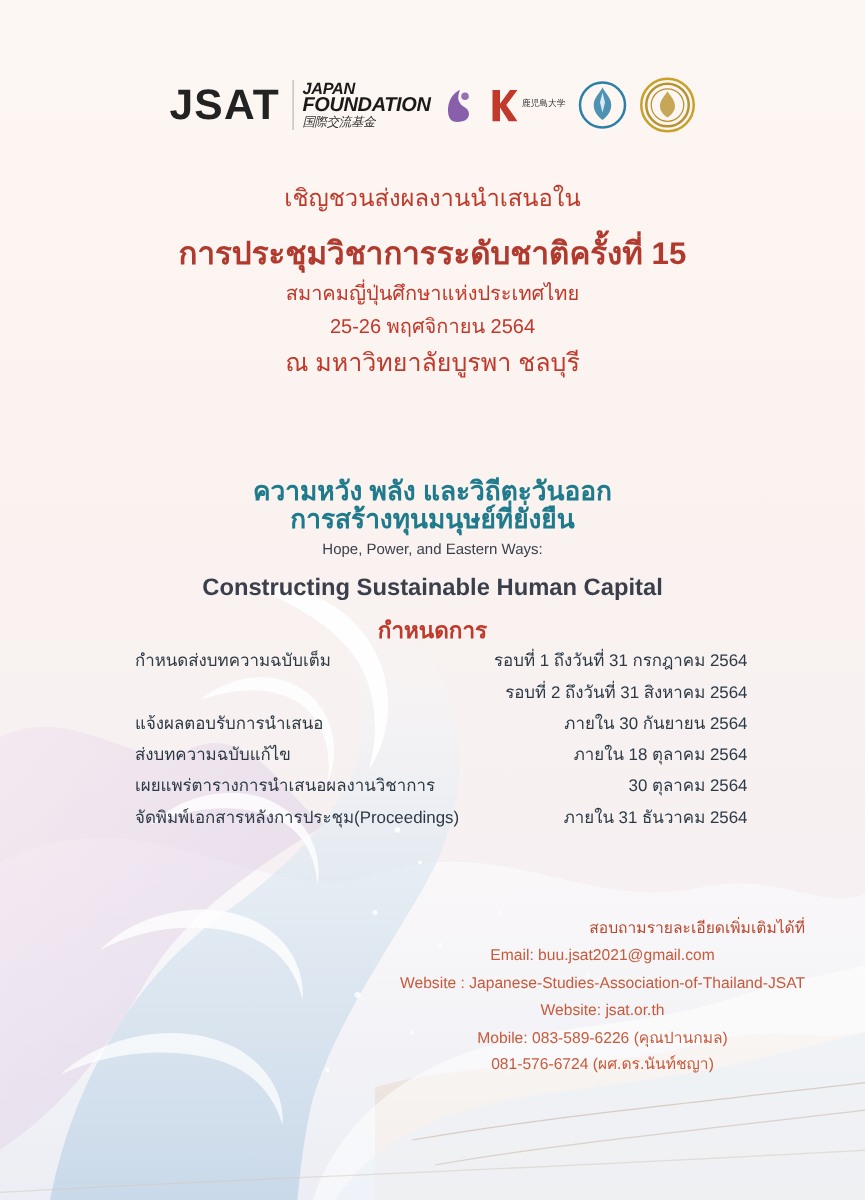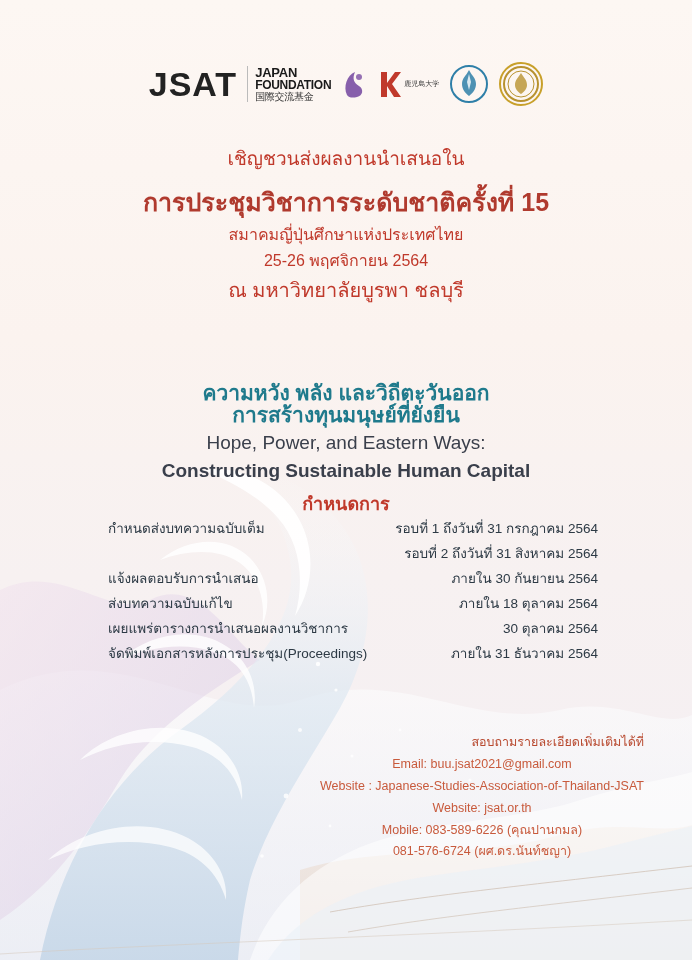--- a/index.html
+++ b/index.html
@@ -49,29 +49,30 @@
     font-size: 34px;
     letter-spacing: 1px;
     color: #222;
   }
   .jf-logo {
     display: flex;
     flex-direction: column;
     line-height: 1.05;
     border-left: 1px solid #bbb;
     padding-left: 7px;
+    font-style: italic;
   }
   .jf-logo .jf-line1 {
     font-size: 13px;
     font-weight: bold;
     color: #1a1a1a;
     letter-spacing: -0.2px;
   }
   .jf-logo .jf-line2 {
-    font-size: 12px;
+    font-size: 16px;
     font-weight: bold;
     color: #1a1a1a;
     letter-spacing: -0.3px;
   }
   .jf-logo .jf-line3 {
     font-size: 10px;
     color: #333;
     letter-spacing: -0.3px;
   }
   .logo-mark {
@@ -147,21 +148,21 @@
     font-weight: bold;
   }
   .theme-th2 {
     top: 398px;
     font-size: 21px;
     color: #1f7a8c;
     font-weight: bold;
   }
   .theme-en1 {
     top: 432px;
-    font-size: 19px;
+    font-size: 12px;
     color: #3a3f4b;
   }
   .theme-en2 {
     top: 460px;
     font-size: 19px;
     color: #3a3f4b;
     font-weight: bold;
   }
 
   .schedule-title {

